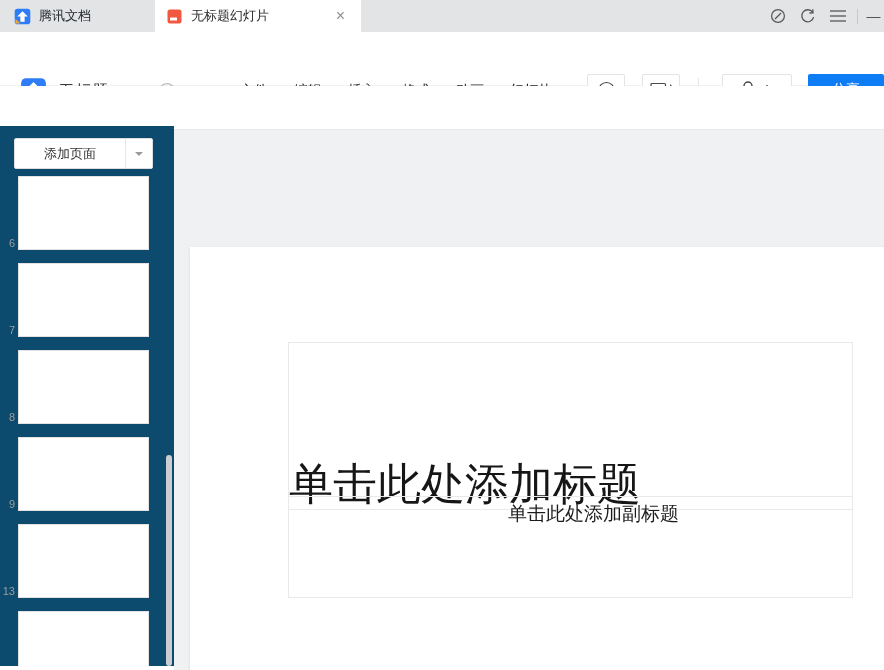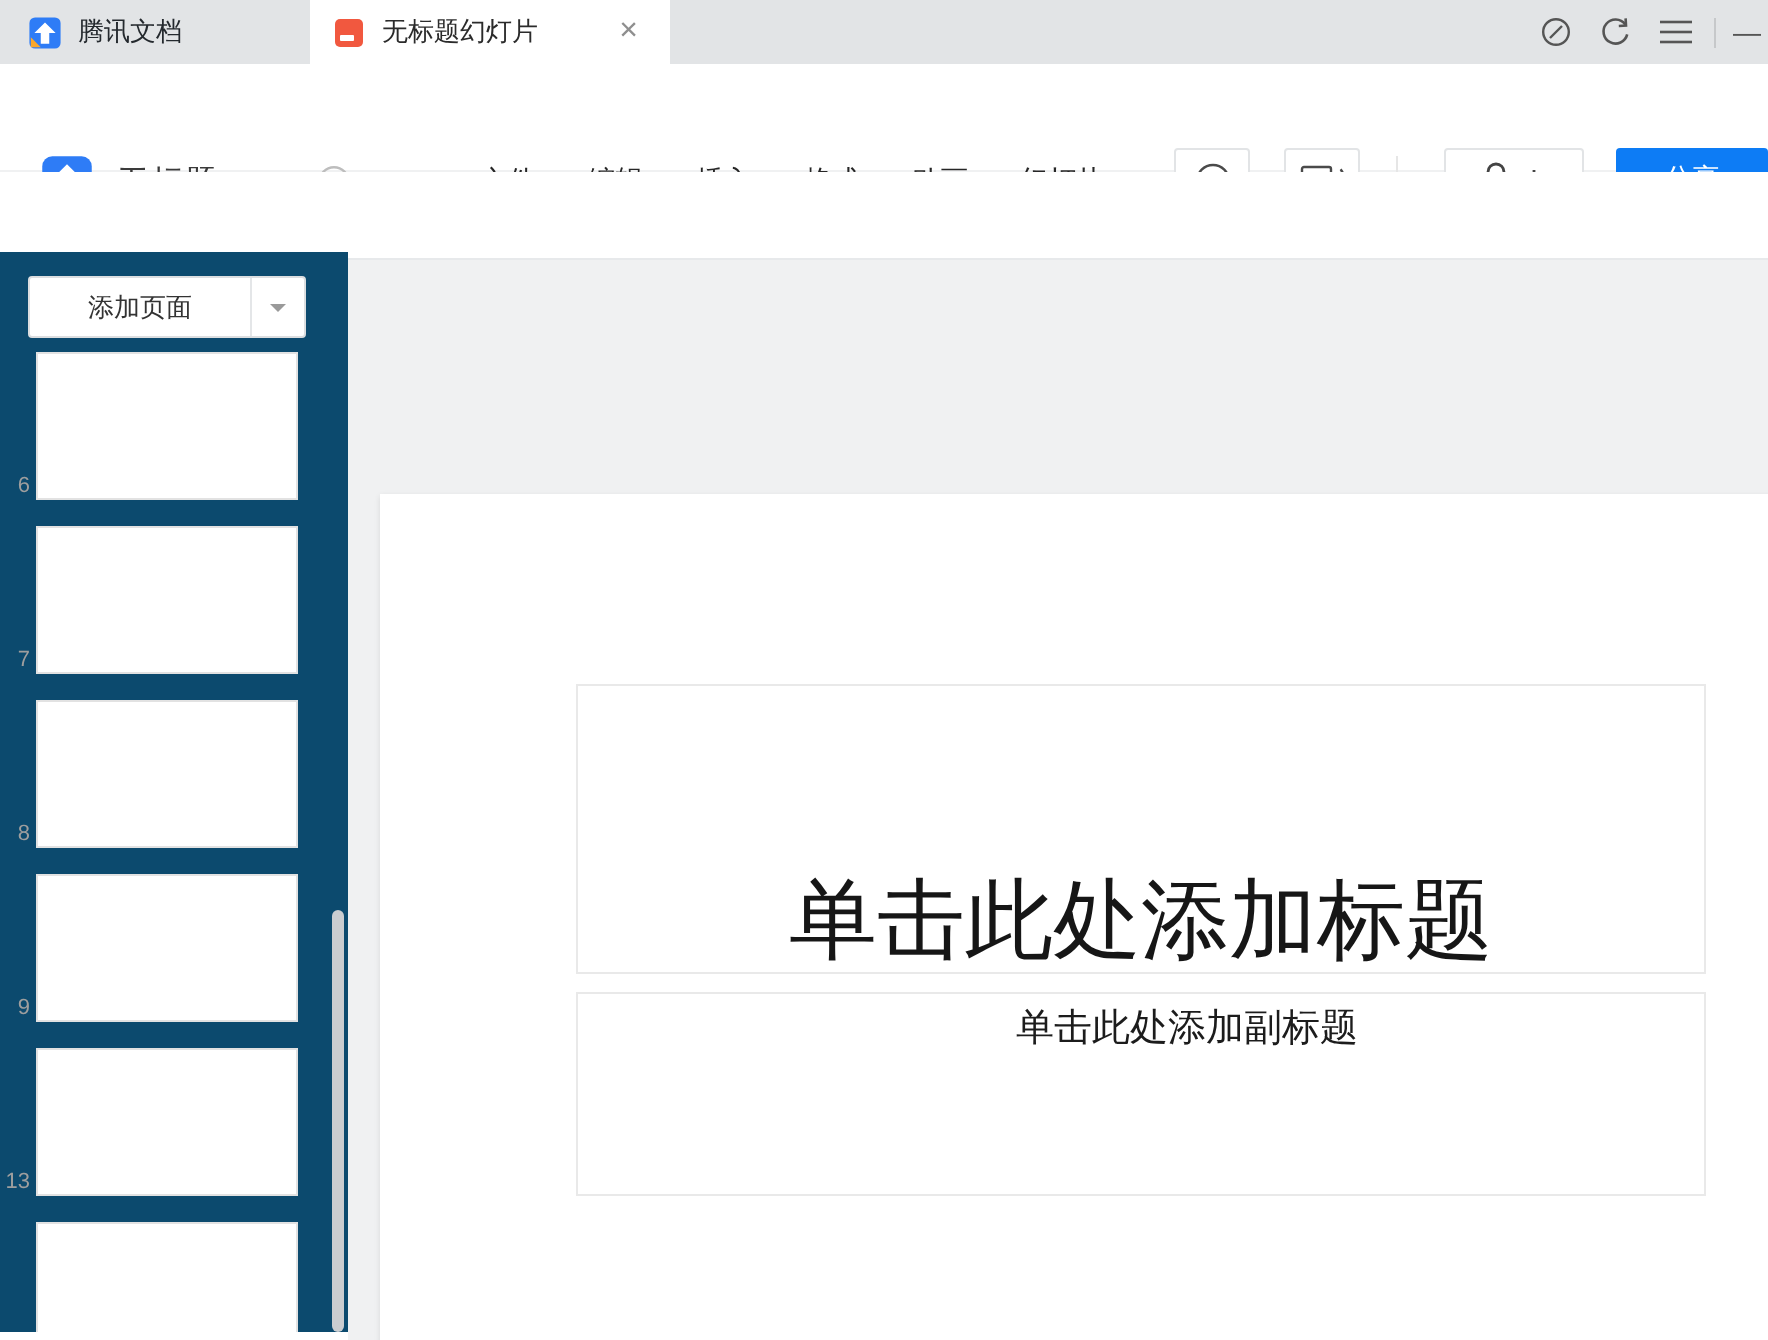--- a/index.html
+++ b/index.html
@@ -4,21 +4,21 @@
 <style>
   * { margin:0; padding:0; box-sizing:border-box; }
   html,body { width:884px; height:670px; overflow:hidden; }
   body { font-family:"Liberation Sans","DejaVu Sans",sans-serif; position:relative; background:#fff; }
   .abs { position:absolute; }
 
   
   .topbar { left:0; top:0; width:884px; height:32px; background:#e2e4e6; }
   .home-tab { left:0; top:0; height:32px; display:flex; align-items:center; padding-left:14px; cursor:pointer; }
   .home-tab .label { margin-left:8px; font-size:13px; color:#24292e; }
-  .doc-tab { left:155px; top:0; width:180px; height:32px; background:#fff; display:flex; align-items:center; padding:0 12px; cursor:pointer; }
+  .doc-tab { left:155px; top:0; width:206px; height:32px; background:#fff; display:flex; align-items:center; padding:0 12px; cursor:pointer; }
   .doc-tab .label { margin-left:9px; font-size:13px; color:#2b2b2b; flex:1; white-space:nowrap; overflow:hidden; }
   .tab-close { font-size:16px; color:#8f8f8f; line-height:1; padding:2px 4px; cursor:pointer; }
   .top-icons { right:0; top:0; height:32px; display:flex; align-items:center; }
   .top-icon { width:30px; height:32px; display:flex; align-items:center; justify-content:center; color:#555; cursor:pointer; }
   .top-divider { width:1px; height:15px; background:#c6c8ca; margin:0 4px; }
   .min-glyph { font-size:14px; color:#555; letter-spacing:-1px; }
 
   
   .header { left:0; top:32px; width:884px; height:54px; background:#fff; border-bottom:1px solid #f0f1f2; }
   .back-btn { left:2px; top:49px; width:16px; height:20px; display:flex; align-items:center; justify-content:center; color:#8b8b8b; font-size:18px; cursor:pointer; }
@@ -48,21 +48,21 @@
   .add-page .txt { flex:1; display:flex; align-items:center; justify-content:center; font-size:13px; color:#333; }
   .add-page .drop { width:27px; border-left:1px solid #e4e6e8; display:flex; align-items:center; justify-content:center; }
   .thumb { position:absolute; left:18px; width:131px; height:74px; background:#fff; border:1px solid #e2e2e2; cursor:pointer; }
   .thumb-num { position:absolute; left:0; width:15px; text-align:right; font-size:11px; color:#9e9e9e; }
   .side-scrollbar { position:absolute; left:166px; top:329px; width:6px; height:211px; background:#cbcdd0; border-radius:3px; cursor:pointer; }
 
   
   .canvas { left:174px; top:130px; width:710px; height:540px; background:#f0f1f2; overflow:hidden; }
   .slide { position:absolute; left:16px; top:117px; width:770px; height:433px; background:#fff; box-shadow:0 1px 3px rgba(0,0,0,.10); }
   .ph { position:absolute; left:98px; width:565px; border:1px solid #e9e9e9; cursor:text; }
-  .ph-title { top:95px; height:145px; display:flex; align-items:flex-end; justify-content:center; }
+  .ph-title { top:95px; height:168px; display:flex; align-items:flex-end; justify-content:flex-start; }
   .ph-title .txt { font-size:44px; line-height:1.05; color:#161616; padding-bottom:2px; white-space:nowrap; }
   .ph-subtitle { top:249px; height:102px; text-align:center; }
   .ph-subtitle .txt { display:inline-block; margin-top:4px; font-size:19px; color:#1c1c1c; white-space:nowrap;margin-left:46px; }
 
   svg { display:block; }
 </style>
 </head>
 <body>
 
 <div class="abs topbar">

